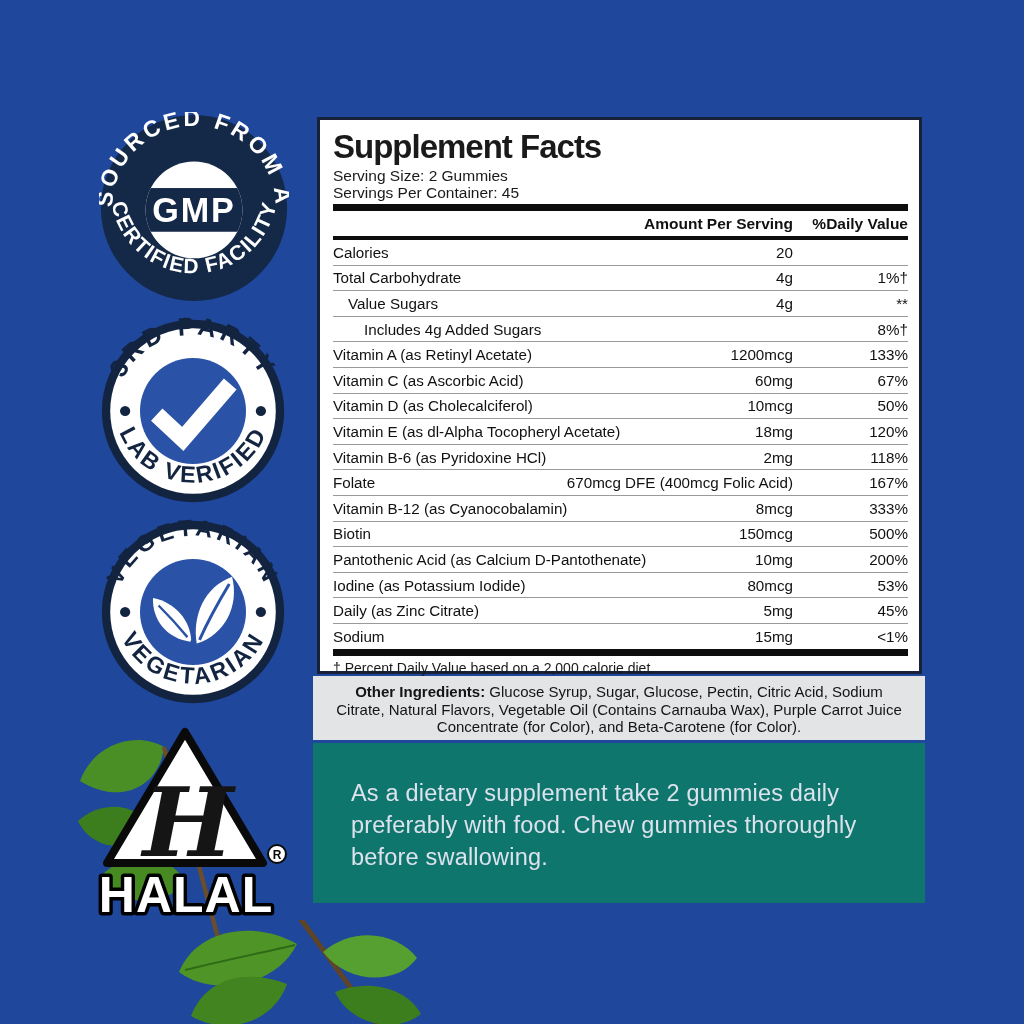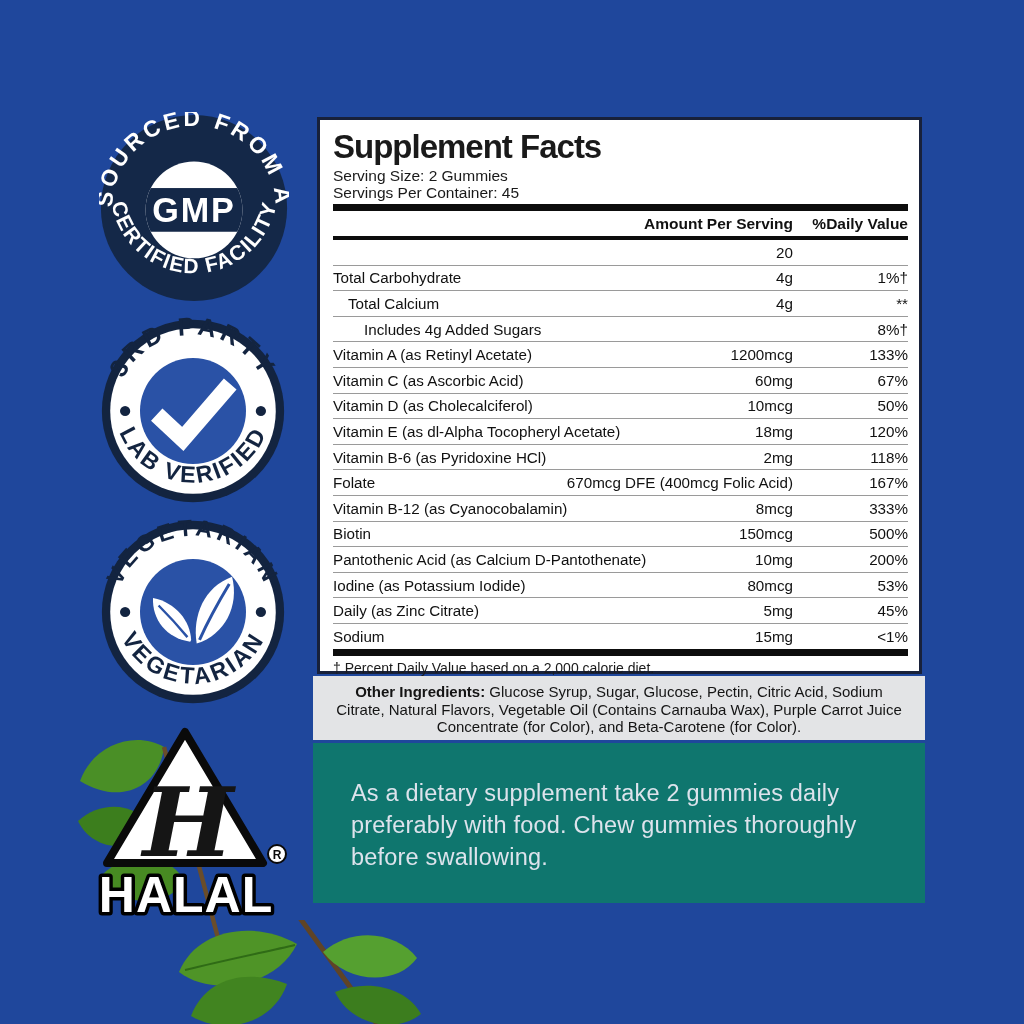--- a/index.html
+++ b/index.html
@@ -158,32 +158,33 @@
     <div class="serving-line">Servings Per Container: 45</div>
     <div class="bar-thick"></div>
     <div class="fhead">
       <span></span>
       <span class="famt">Amount Per Serving</span>
       <span class="fdv">%Daily Value</span>
     </div>
     <div class="bar-med"></div>
     <div class="frows" id="facts-rows">
   <div class="frow">
+    <span class="fname">Calories</span>
     <span class="famt">20</span>
     <span class="fdv"></span>
   </div>
 
   <div class="frow">
     <span class="fname">Total Carbohydrate</span>
     <span class="famt">4g</span>
     <span class="fdv">1%†</span>
   </div>
 
   <div class="frow ind1">
-    <span class="fname">Total Calcium</span>
+    <span class="fname">Value Sugars</span>
     <span class="famt">4g</span>
     <span class="fdv">**</span>
   </div>
 
   <div class="frow ind2">
     <span class="fname">Includes 4g Added Sugars</span>
     <span class="famt"></span>
     <span class="fdv">8%†</span>
   </div>
 

